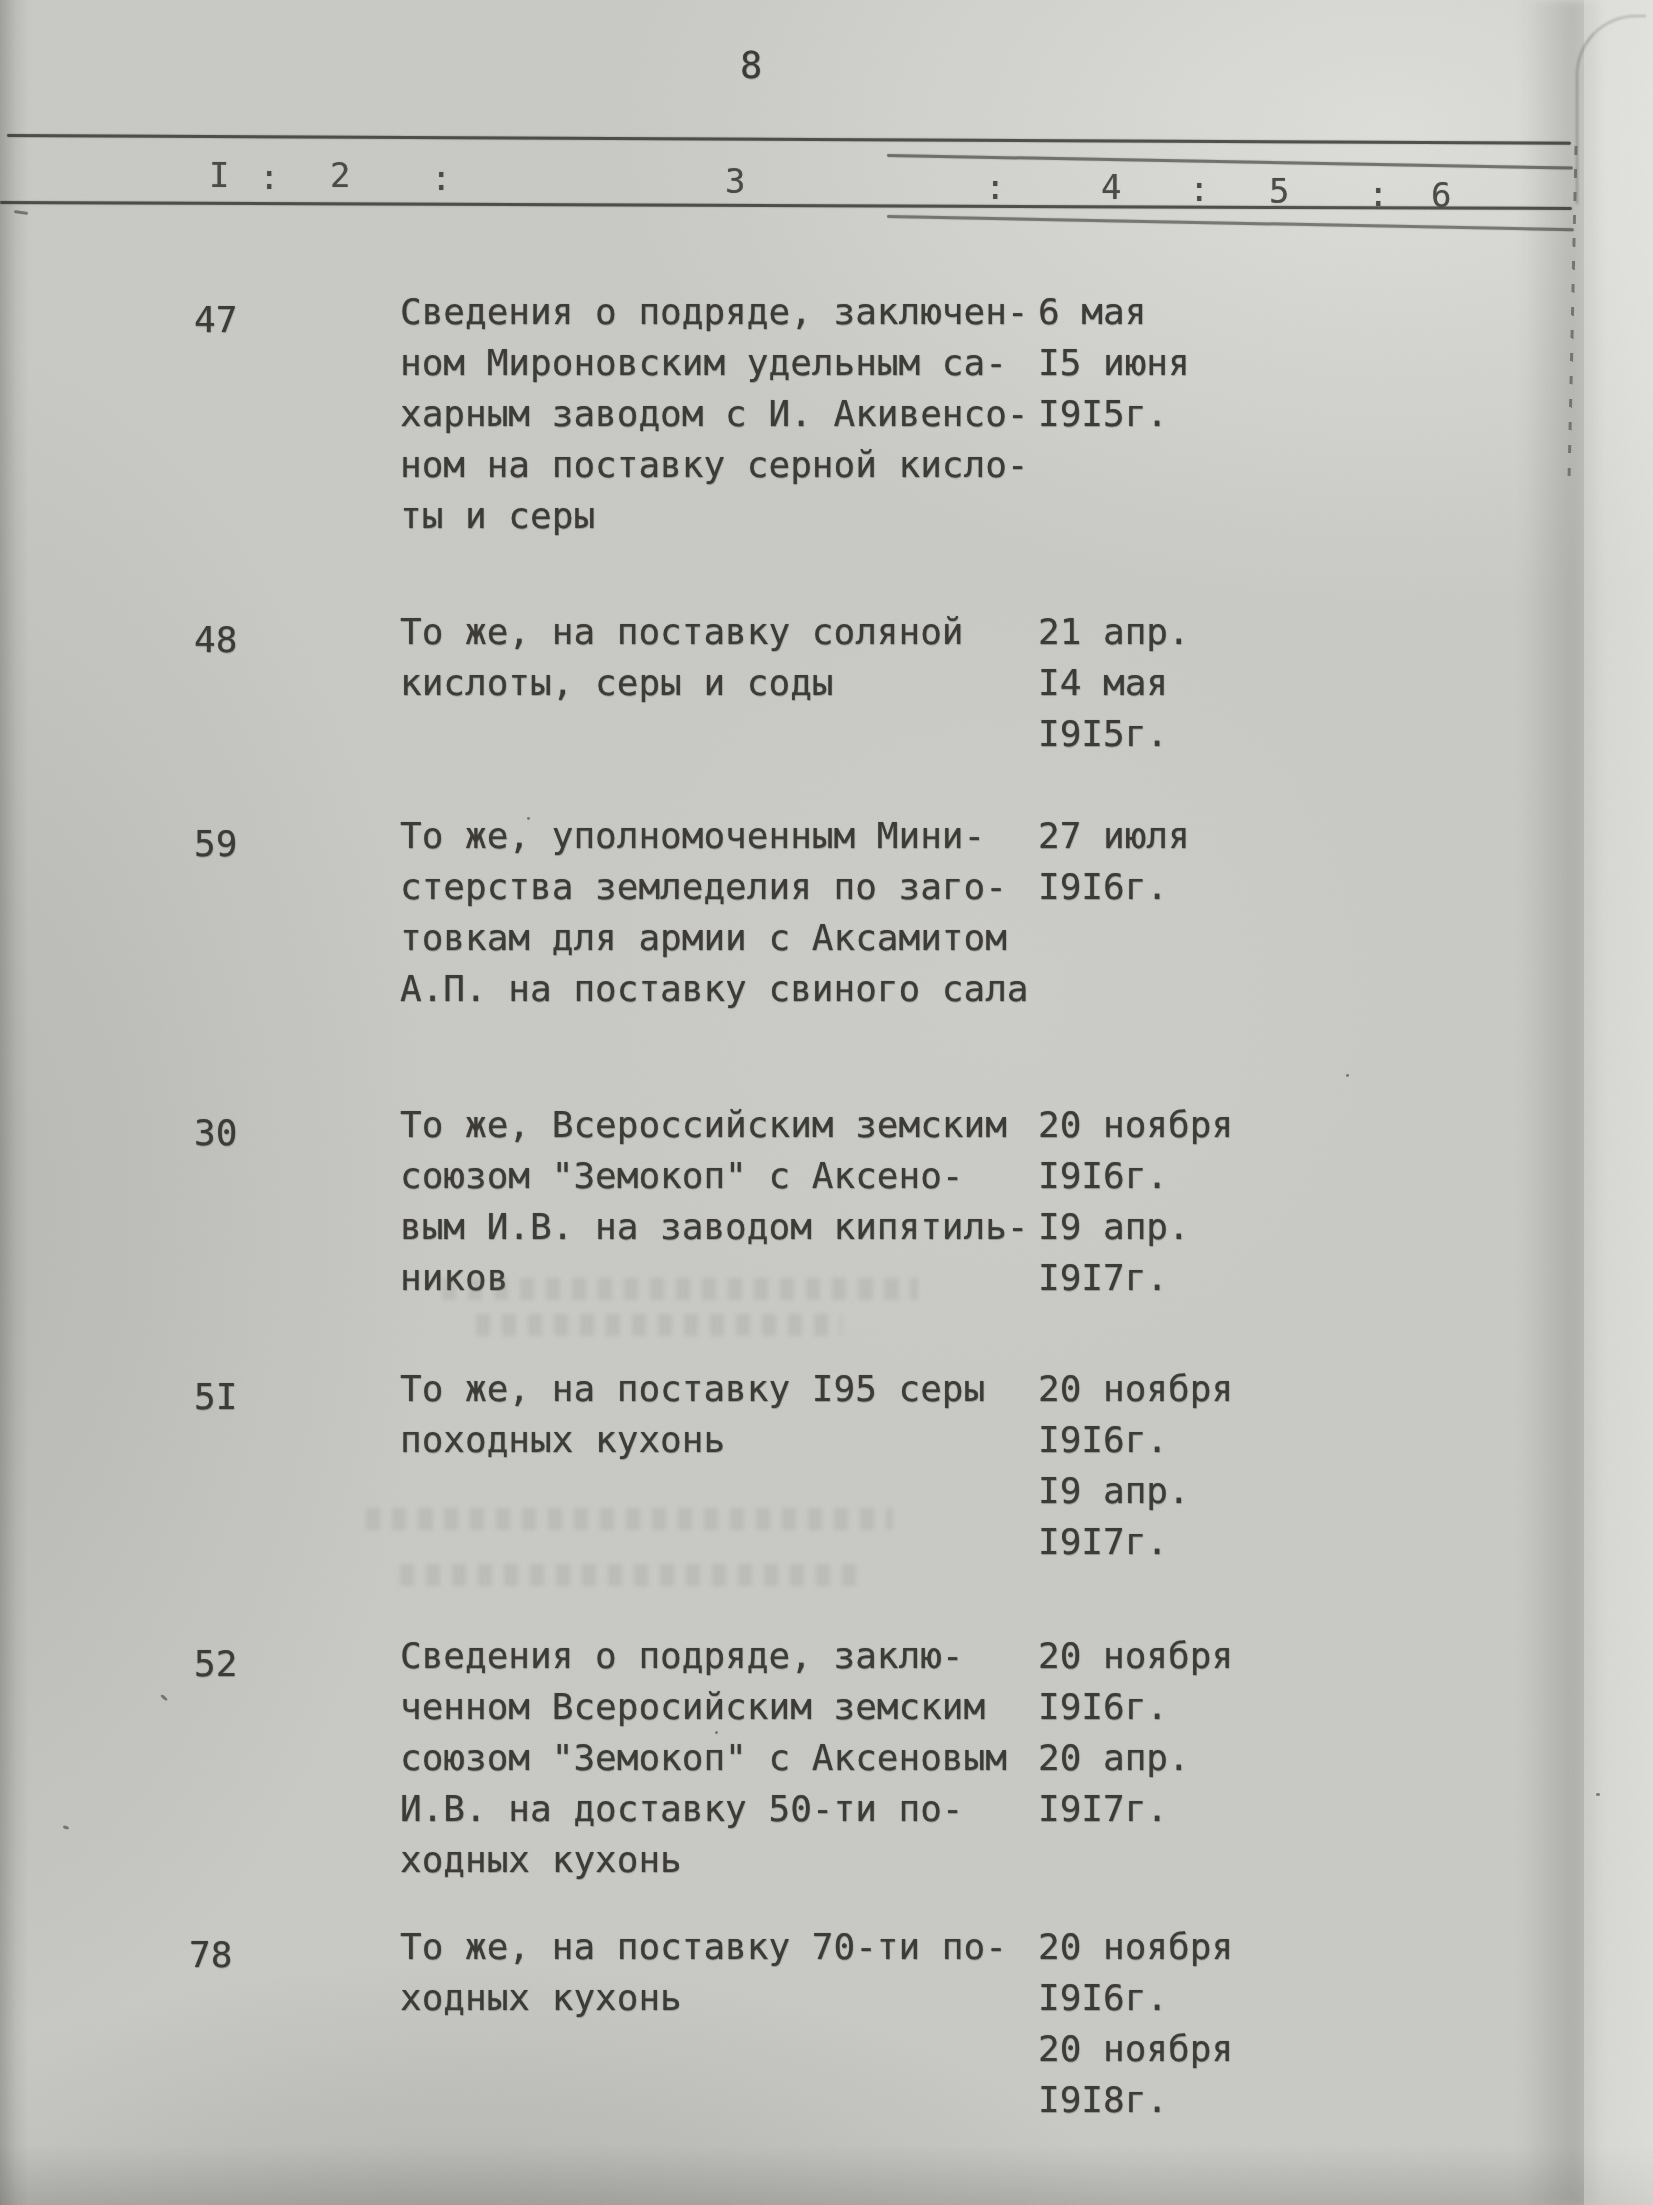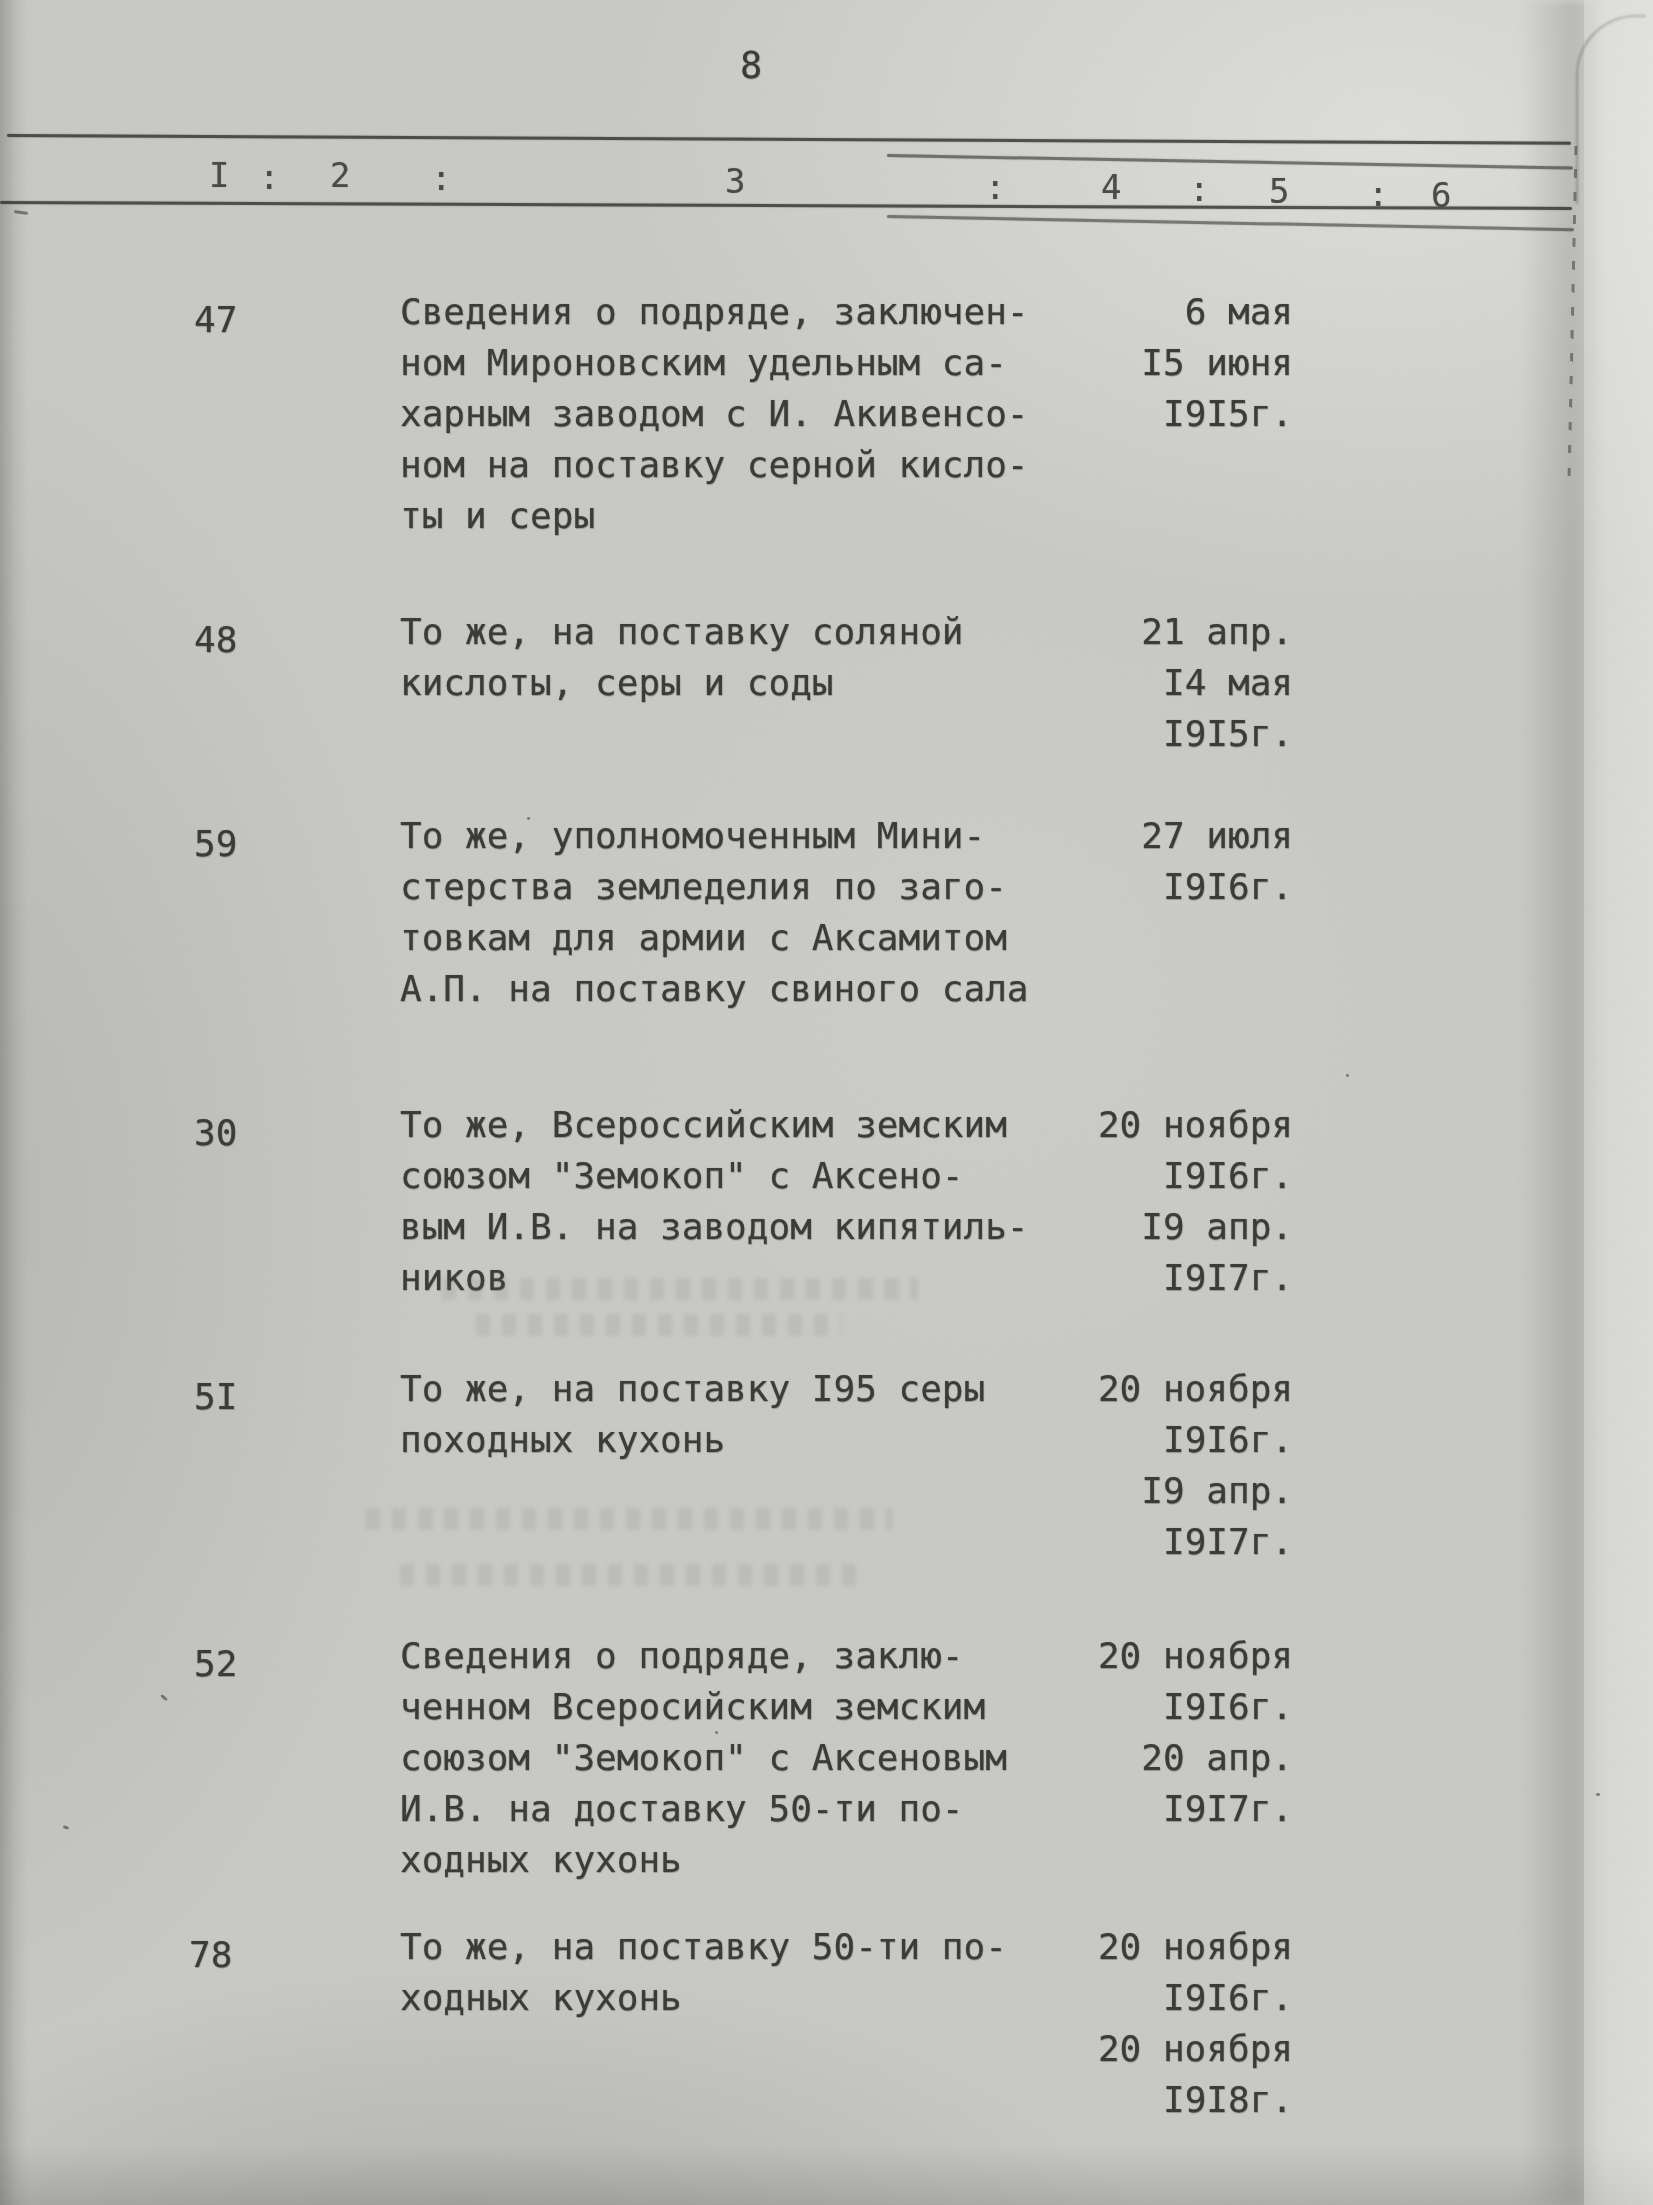--- a/index.html
+++ b/index.html
@@ -40,21 +40,21 @@
   .vdash{position:absolute;left:1571px;top:146px;width:2.6px;height:334px;
     background:repeating-linear-gradient(180deg, rgba(70,70,65,.60) 0 8.5px, transparent 8.5px 23px);
     transform:rotate(1.2deg);}
 
   .hdr-cell{position:absolute;font-size:34px;color:rgba(66,65,60,.90);
     text-shadow:0 0 1px rgba(66,65,60,.5);}
 
   .entry{position:absolute;left:0;width:1654px;font-size:36px;line-height:51px;}
   .entry .num  {position:absolute;left:194px;top:8px;}
   .entry .desc {position:absolute;left:400px;top:0;width:664px;white-space:pre-line;}
-  .entry .dates{position:absolute;left:1038px;top:0;width:255px;white-space:pre-line;text-align:right;}
+  .entry .dates{position:absolute;left:1038px;top:0;width:255px;white-space:pre-line;}
 
   .ghost{position:absolute;height:22px;opacity:.16;filter:blur(2.1px);
     background:repeating-linear-gradient(90deg, rgba(100,105,98,.75) 0 14.5px, transparent 14.5px 26px);}
   .speck{position:absolute;background:rgba(50,50,46,.55);border-radius:50%;}
   .grain{position:absolute;left:0;top:0;pointer-events:none;opacity:.55;}
 </style>
 </head>
 <body>
 
 <div class="page">
@@ -148,21 +148,21 @@
 И.В. на доставку 50-ти по-
 ходных кухонь</div>
     <div class="dates">20 ноября
 I9I6г.
 20 апр.
 I9I7г.</div>
   </div>
 
   <div class="entry ink" style="top:1921px">
     <div class="num" style="left:189px">78</div>
-    <div class="desc">То же, на поставку 50-ти по-
+    <div class="desc">То же, на поставку 70-ти по-
 ходных кухонь</div>
     <div class="dates">20 ноября
 I9I6г.
 20 ноября
 I9I8г.</div>
   </div>
 
   <div class="ghost" style="left:442px;top:1278px;width:476px"></div>
   <div class="ghost" style="left:476px;top:1314px;width:366px"></div>
   <div class="ghost" style="left:366px;top:1508px;width:527px"></div>

